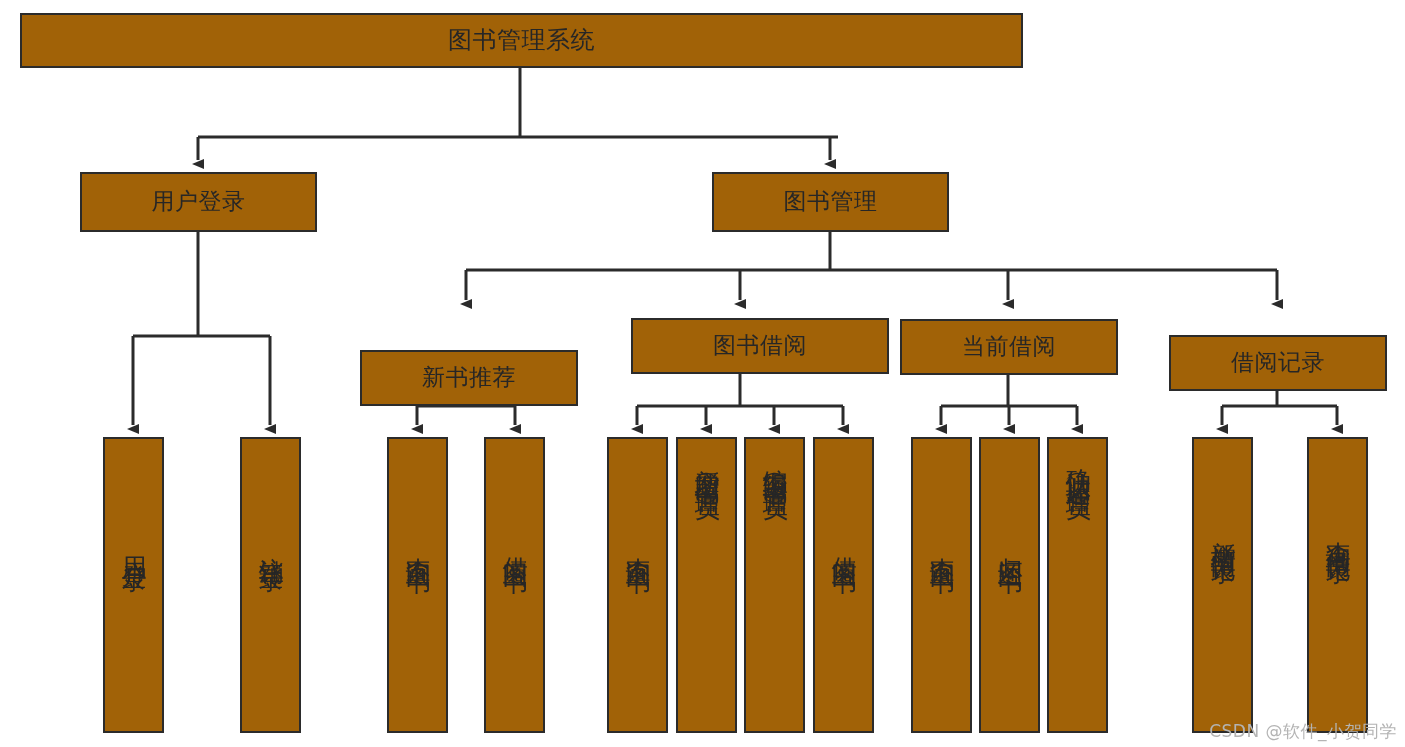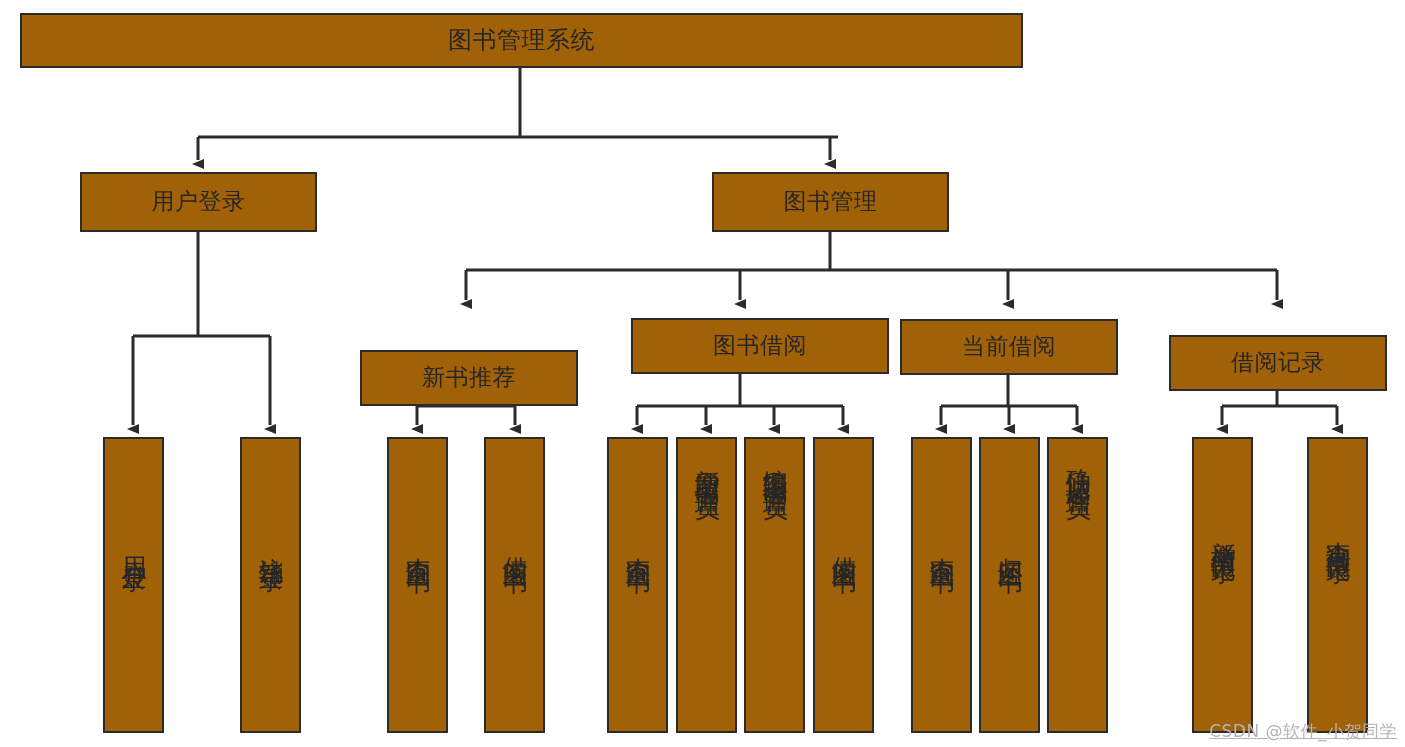--- a/index.html
+++ b/index.html
@@ -72,21 +72,20 @@
   }
   .watermark {
     position: absolute;
     right: 8px;
     bottom: 4px;
     font-size: 17px;
     color: #b4b4b4;
     letter-spacing: 0.5px;
     z-index: 5;
     white-space: nowrap;
-    text-decoration: underline;
   }
 </style>
 </head>
 <body>
 
 <div id="canvas">
 
   <svg id="wires" viewBox="0 0 1405 747" xmlns="http://www.w3.org/2000/svg">
     <defs>
       <marker id="arrow" markerWidth="10" markerHeight="12" refX="1" refY="6" orient="auto" markerUnits="userSpaceOnUse">

